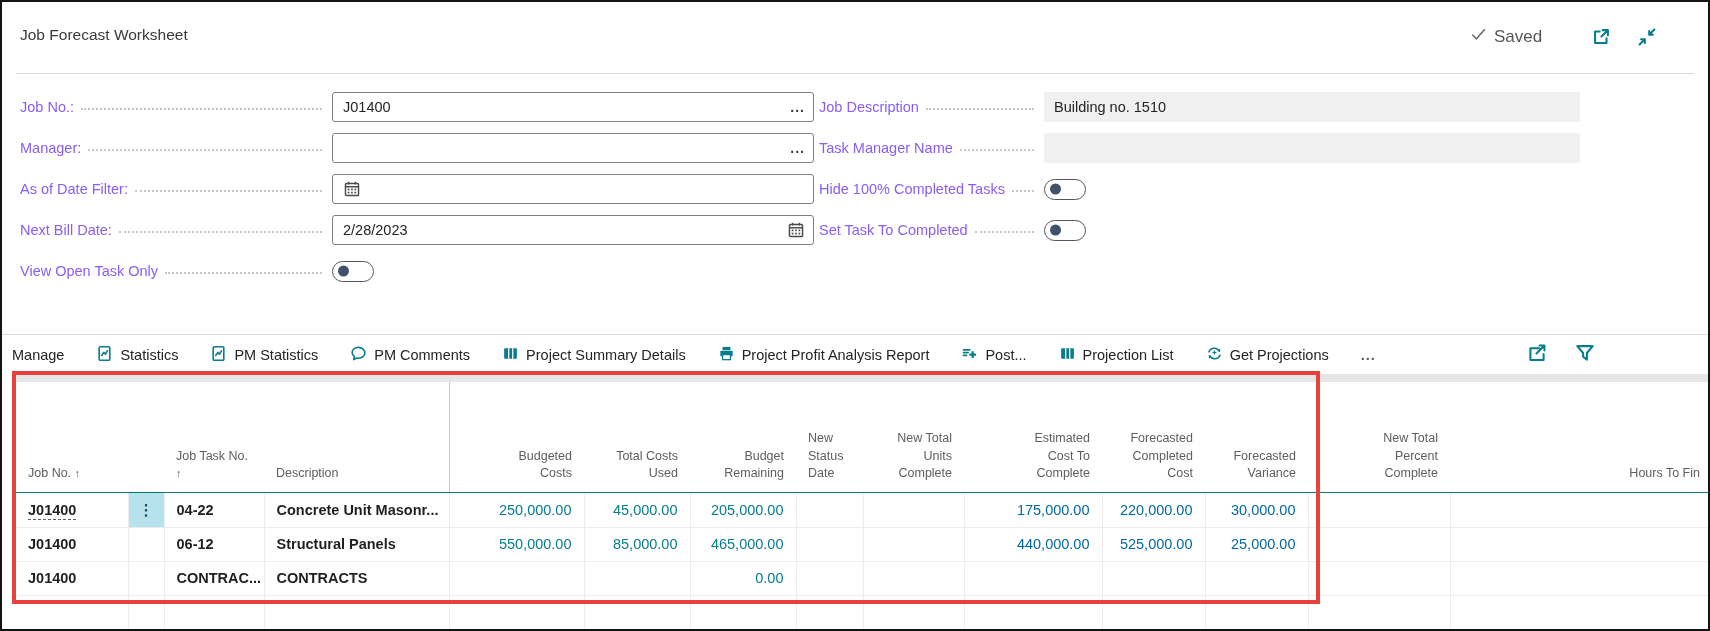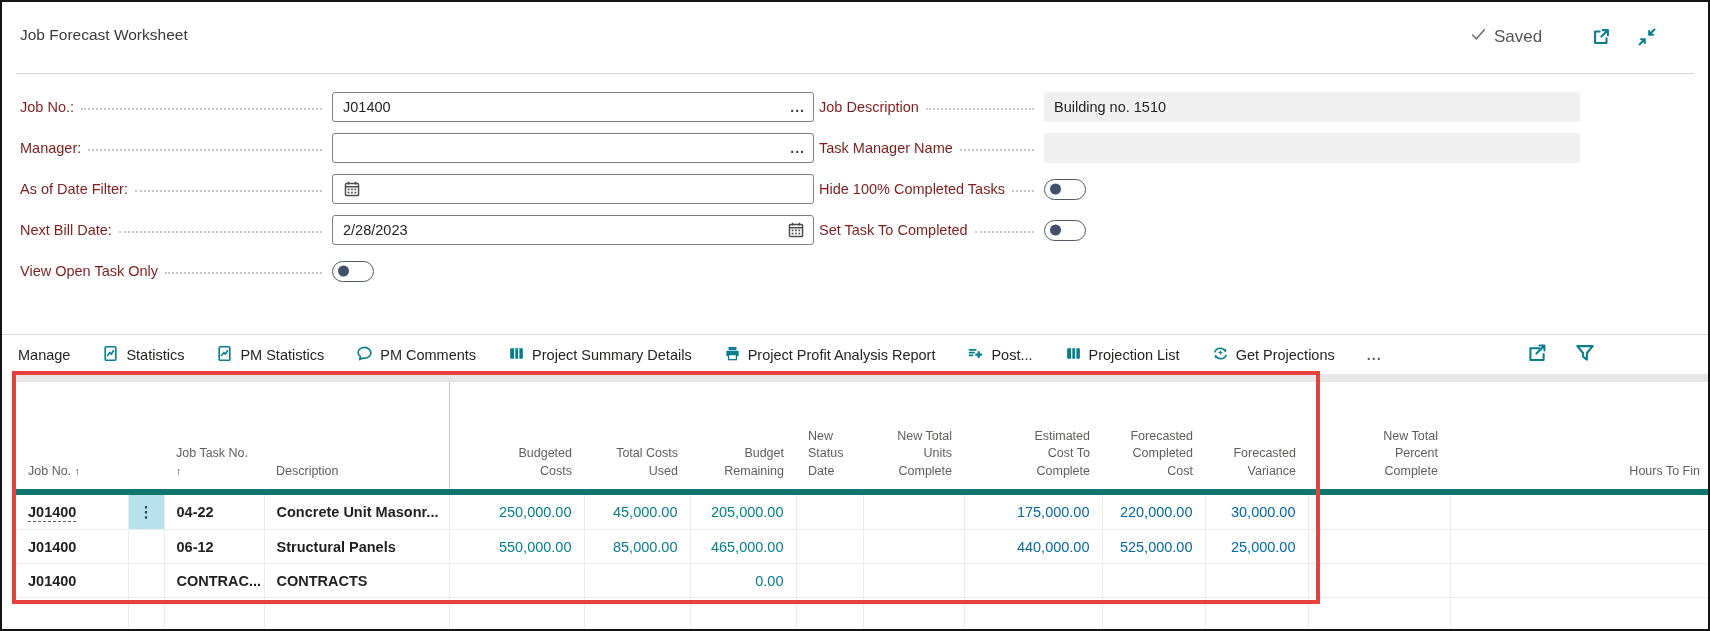--- a/index.html
+++ b/index.html
@@ -20,21 +20,21 @@
   .page-title{position:absolute;left:18px;top:24px;font-size:15.5px;color:#3b3a39;}
   .saved-wrap{position:absolute;left:1468px;top:24px;display:flex;align-items:center;gap:7px;color:#555;font-size:17px;}
   .hdr-icon{position:absolute;top:24px;width:22px;height:22px;cursor:pointer;}
   .hdr-icon svg{width:22px;height:22px;}
   .hdr-rule{position:absolute;left:14px;right:14px;top:71px;border-top:1px solid #d6d6d6;}
   
   .form-col{position:absolute;top:90px;}
   .form-col.left{left:18px;width:794px;}
   .form-col.right{left:817px;width:786px;}
   .frow{display:flex;align-items:center;height:30px;margin-bottom:11px;}
-  .flabel{display:flex;align-items:flex-end;font-size:14.5px;color:#7f1d1d;}
+  .flabel{display:flex;align-items:flex-end;font-size:14.5px;color:#8b5cf6;}
   .form-col.left .flabel{width:312px;}
   .form-col.right .flabel{width:225px;}
   .flabel .lbl{white-space:nowrap;line-height:19px;}
   .leader{flex:1;border-bottom:2px dotted #c8c6c4;margin:0 10px 7px 7px;min-width:10px;}
   .fctl{display:flex;align-items:center;}
   .form-col.left .fctl{width:482px;}
   .form-col.right .fctl{width:536px;}
   .tb{
     display:flex;align-items:center;width:100%;height:30px;
     border:1px solid #7f7f7f;border-radius:3px;background:#fff;
@@ -51,34 +51,34 @@
     position:relative;width:42px;height:21px;border:1.5px solid #4f5660;border-radius:12px;
     background:#fff;cursor:pointer;flex:0 0 auto;
   }
   .toggle::after{
     content:"";position:absolute;left:5px;top:50%;transform:translateY(-50%);
     width:11px;height:11px;border-radius:50%;background:#42516b;
   }
   
   .toolbar{
     position:absolute;left:0;right:0;top:332px;height:40px;border-top:1px solid #d8d8d8;
-    display:flex;align-items:center;gap:32px;padding-left:16px;font-size:14.5px;color:#252423;
+    display:flex;align-items:center;gap:32px;padding-left:10px;font-size:14.5px;color:#252423;
   }
   .tool{display:flex;align-items:center;gap:7px;cursor:pointer;white-space:nowrap;}
   .tool svg{width:17px;height:17px;flex:0 0 auto;}
   .tool-more{color:#605e5c;font-weight:bold;letter-spacing:1px;cursor:pointer;}
   .tb-icon{position:absolute;top:340px;width:22px;height:22px;cursor:pointer;}
   .tb-icon svg{width:22px;height:22px;}
   
   .grid{position:absolute;left:14px;top:372px;width:1696px;}
   .grid-topbar{height:8px;background:#e6e6e6;}
   table.grid-tbl{border-collapse:collapse;table-layout:fixed;width:1696px;}
   .grid-tbl th{
     vertical-align:bottom;font-weight:normal;font-size:12.5px;color:#605e5c;
-    padding:0 12px 9px 12px;height:110px;border-bottom:6px solid #0f766e;
+    padding:0 12px 9px 12px;height:110px;border-bottom:1px solid #0f766e;
     white-space:pre-line;line-height:1.4;overflow:hidden;
   }
   .grid-tbl th.num{text-align:right;}
   .grid-tbl th.txt{text-align:left;}
   .grid-tbl th.freeze{border-left:1px solid #c9c9c9;}
   .grid-tbl td{
     height:34px;font-size:14.5px;padding:0 12px;
     border-right:1px solid var(--grid-line);border-bottom:1px solid var(--grid-line);
     overflow:hidden;white-space:nowrap;
   }

